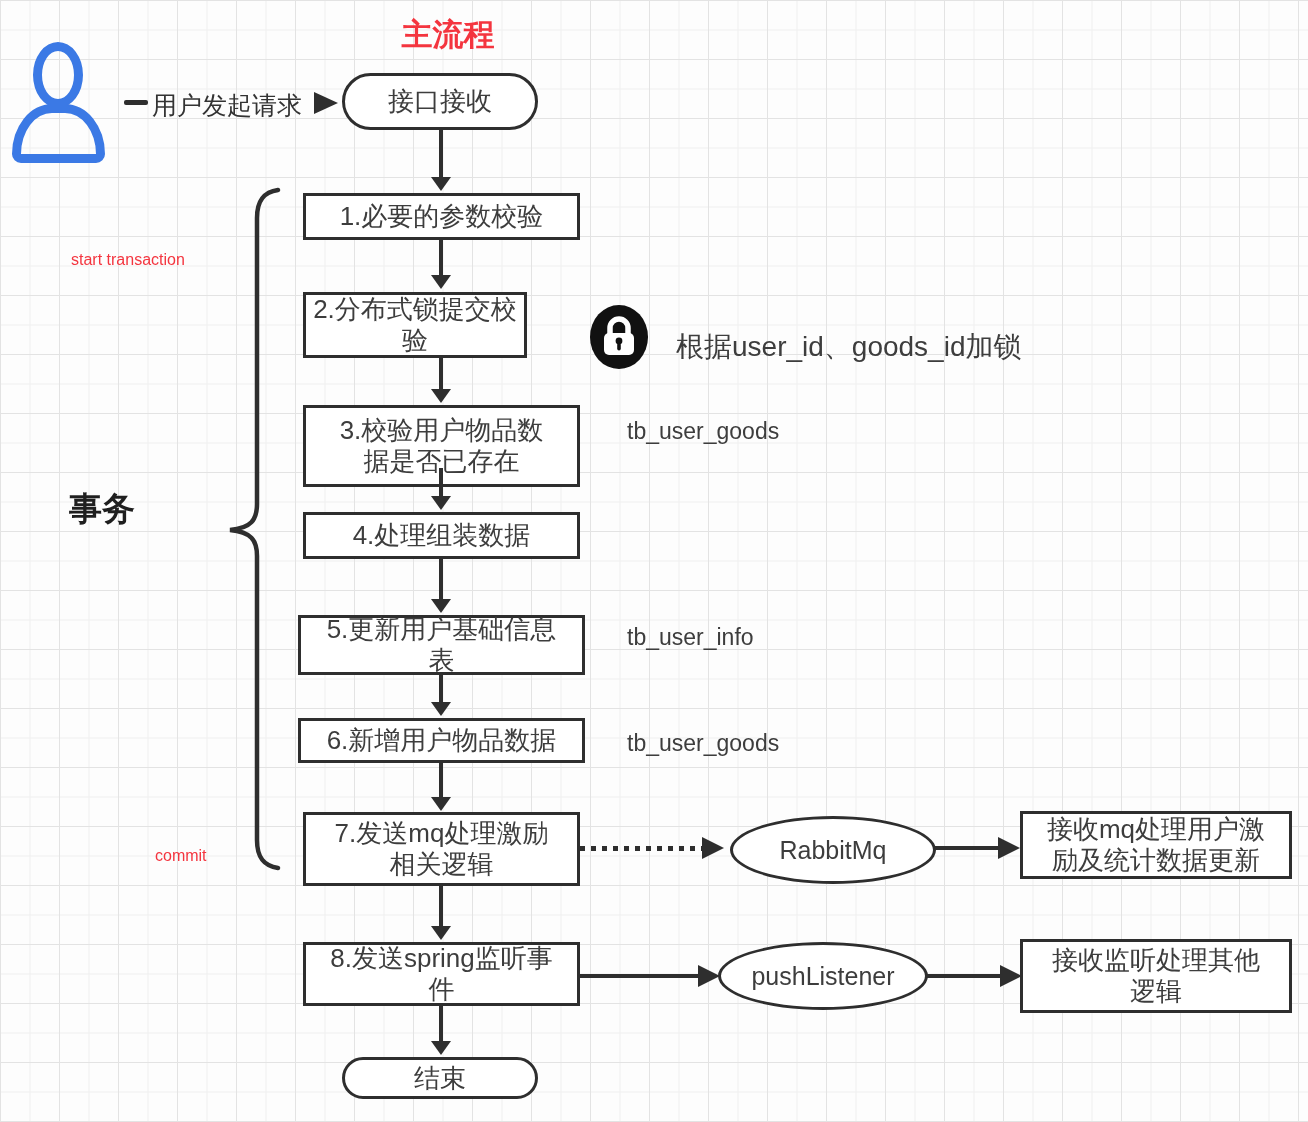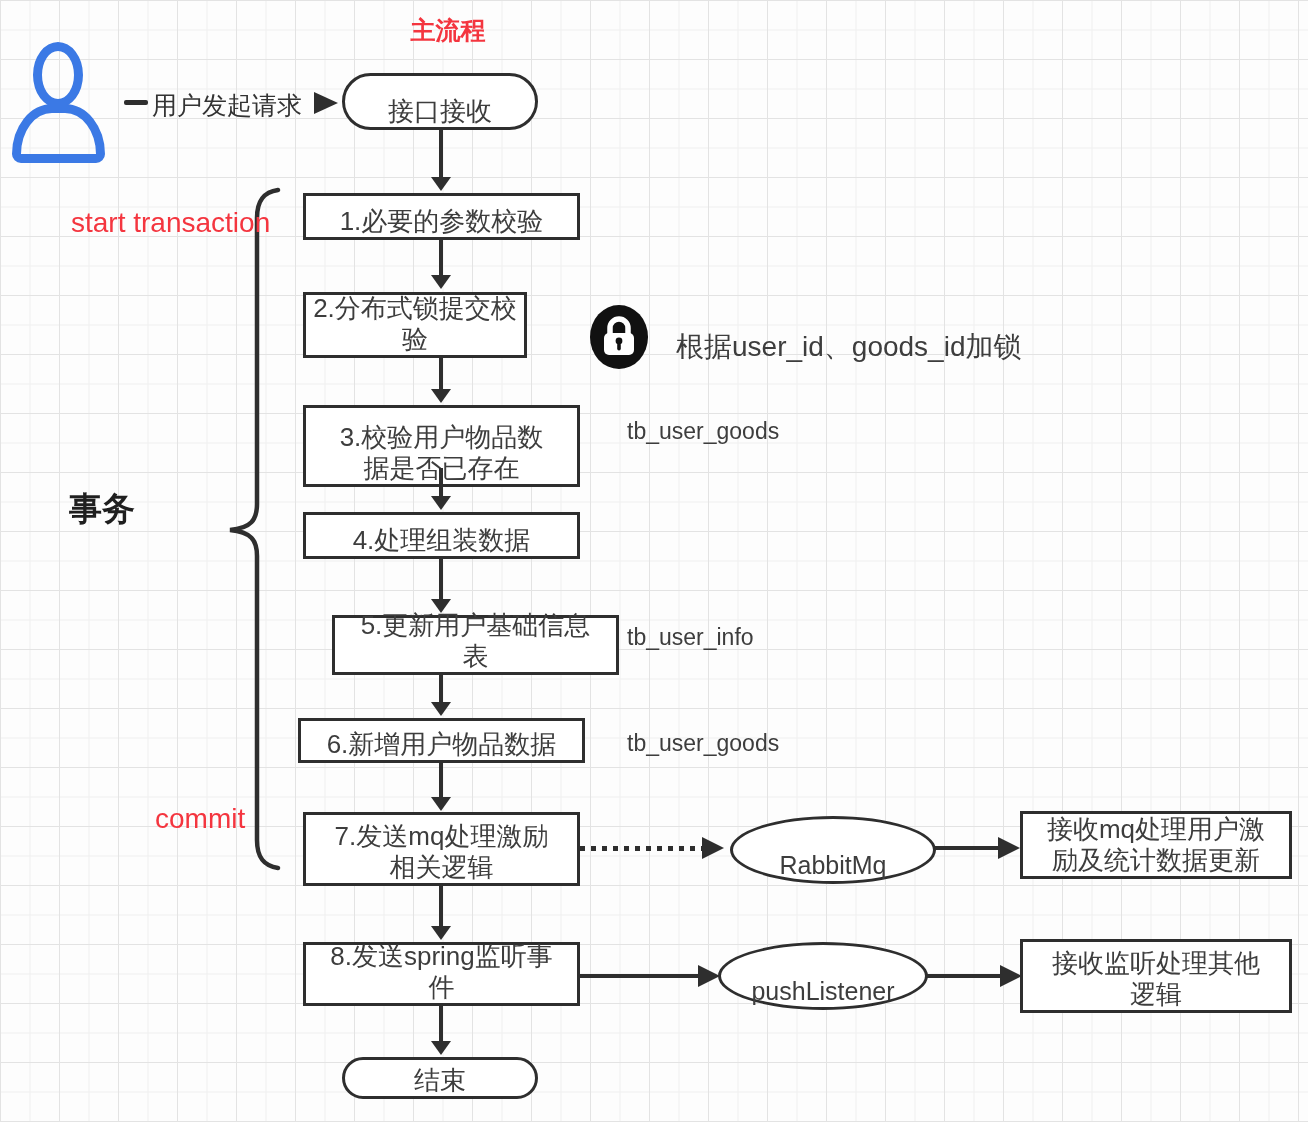--- a/index.html
+++ b/index.html
@@ -10,45 +10,45 @@
     background-color:#fdfdfd;
     background-image:
       linear-gradient(#e3e3e3 1px, transparent 1px),
       linear-gradient(90deg, #e3e3e3 1px, transparent 1px),
       linear-gradient(#efefef 1px, transparent 1px),
       linear-gradient(90deg, #efefef 1px, transparent 1px);
     background-size:59px 59px, 59px 59px, 29.5px 29.5px, 29.5px 29.5px;
   }
   .abs { position:absolute; }
   
-  .title { left:392px; top:14px; width:112px; text-align:center; font-size:25px; font-weight:bold; color:#f4353f; }
-  .red-label { font-size:28px; color:#f4353f; }
+  .title { left:392px; top:14px; width:112px; text-align:center; font-size:31px; font-weight:bold; color:#f4353f; }
+  .red-label { font-size:16px; color:#f4353f;margin-top:44px; }
   .tx-label { left:69px; top:487px; font-size:33px; font-weight:bold; color:#1f1f1f; }
   .note { font-size:23px; color:#3d3d3d; }
   
   .person-head { left:33px; top:42px; width:50px; height:66px; border:9px solid #3b79e5; border-radius:50%; background:transparent; }
   .person-body { left:12px; top:104px; width:93px; height:59px; border:9px solid #3b79e5;
                  border-radius:40px 40px 9px 9px / 50px 50px 9px 9px; background:transparent; }
   
   .dash { left:124px; top:100px; width:24px; height:5px; background:#2e2e2e; border-radius:2px; }
   .req-label { left:152px; top:89px; font-size:25px; color:#333; }
   .req-tri { left:314px; top:92px; width:0; height:0; border:11px solid transparent; border-right:0; border-left:24px solid #2e2e2e; }
   
-  .node { display:flex; align-items:flex-end; justify-content:center; text-align:center;
+  .node { display:flex; align-items:center; justify-content:center; text-align:center;
           background:#fff; border:3.5px solid #2e2e2e; color:#3d3d3d; font-size:26px; line-height:31px; }
   .terminal { border-radius:29px; }
   .ellipse { border-radius:50%; font-size:25px; color:#3d3d3d; }
   .txt { display:inline-block; }
   
   .b-start { left:342px; top:73px;  width:196px; height:57px; }
   .b1 { left:303px; top:193px; width:277px; height:47px; }
   .b2 { left:303px; top:292px; width:224px; height:66px; }
   .b3 { left:303px; top:405px; width:277px; height:82px; }
   .b4 { left:303px; top:512px; width:277px; height:47px; }
-  .b5 { left:298px; top:615px; width:287px; height:60px;margin-left:34px; }
+  .b5 { left:298px; top:615px; width:287px; height:60px; }
   .b6 { left:298px; top:718px; width:287px; height:45px; }
   .b7 { left:303px; top:812px; width:277px; height:74px; }
   .b8 { left:303px; top:942px; width:277px; height:64px; }
   .b-end { left:342px; top:1057px; width:196px; height:42px; }
   .b-rabbit { left:730px; top:816px; width:206px; height:68px; }
   .b-push   { left:718px; top:942px; width:210px; height:68px; }
   .b-mq-consumer { left:1020px; top:811px; width:272px; height:68px; }
   .b-listener-consumer { left:1020px; top:939px; width:272px; height:74px; }
   .w226 .txt { max-width:226px; } .w228 .txt { max-width:228px; }
   .w232 .txt { max-width:232px; } .w242 .txt { max-width:242px; }

